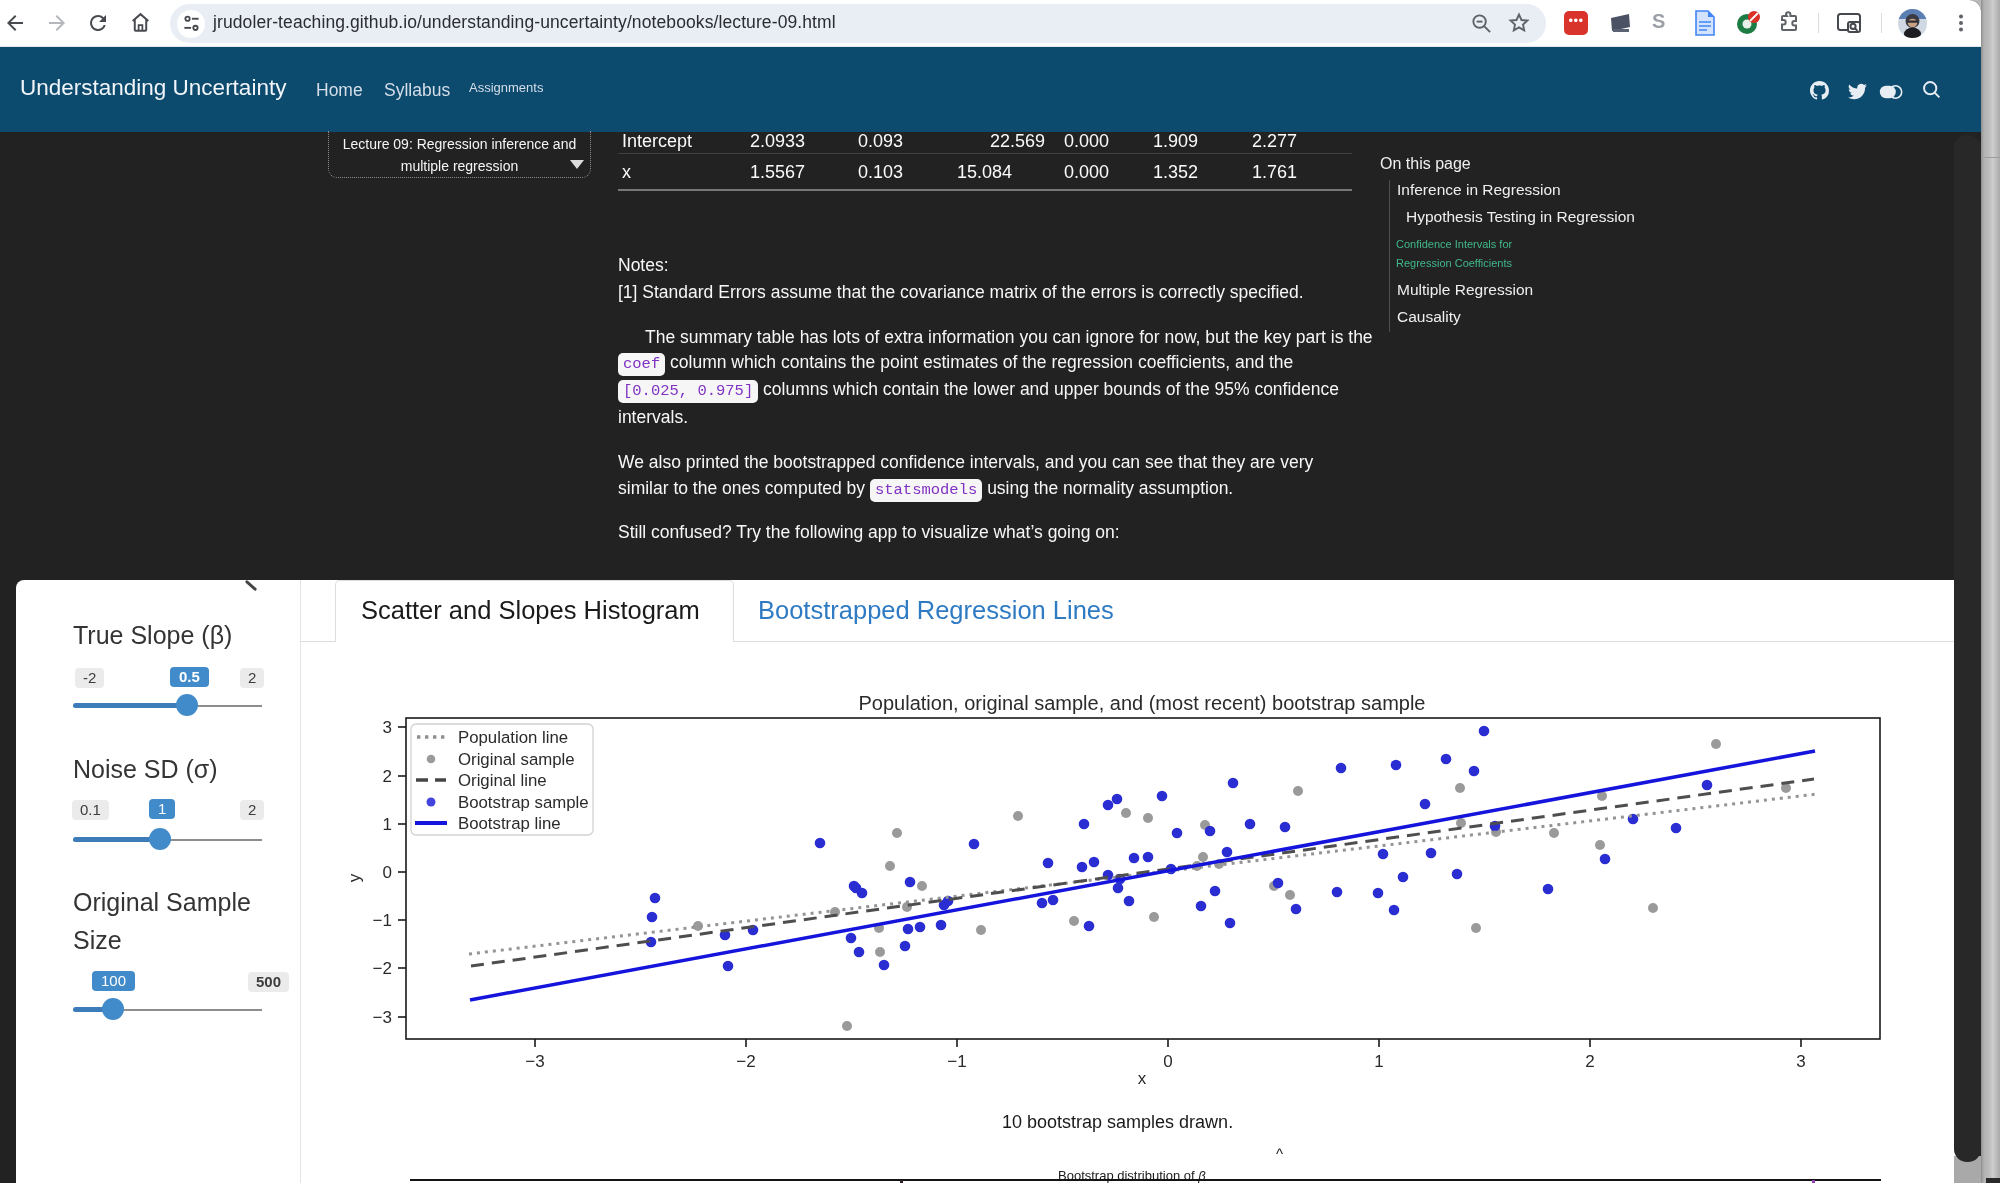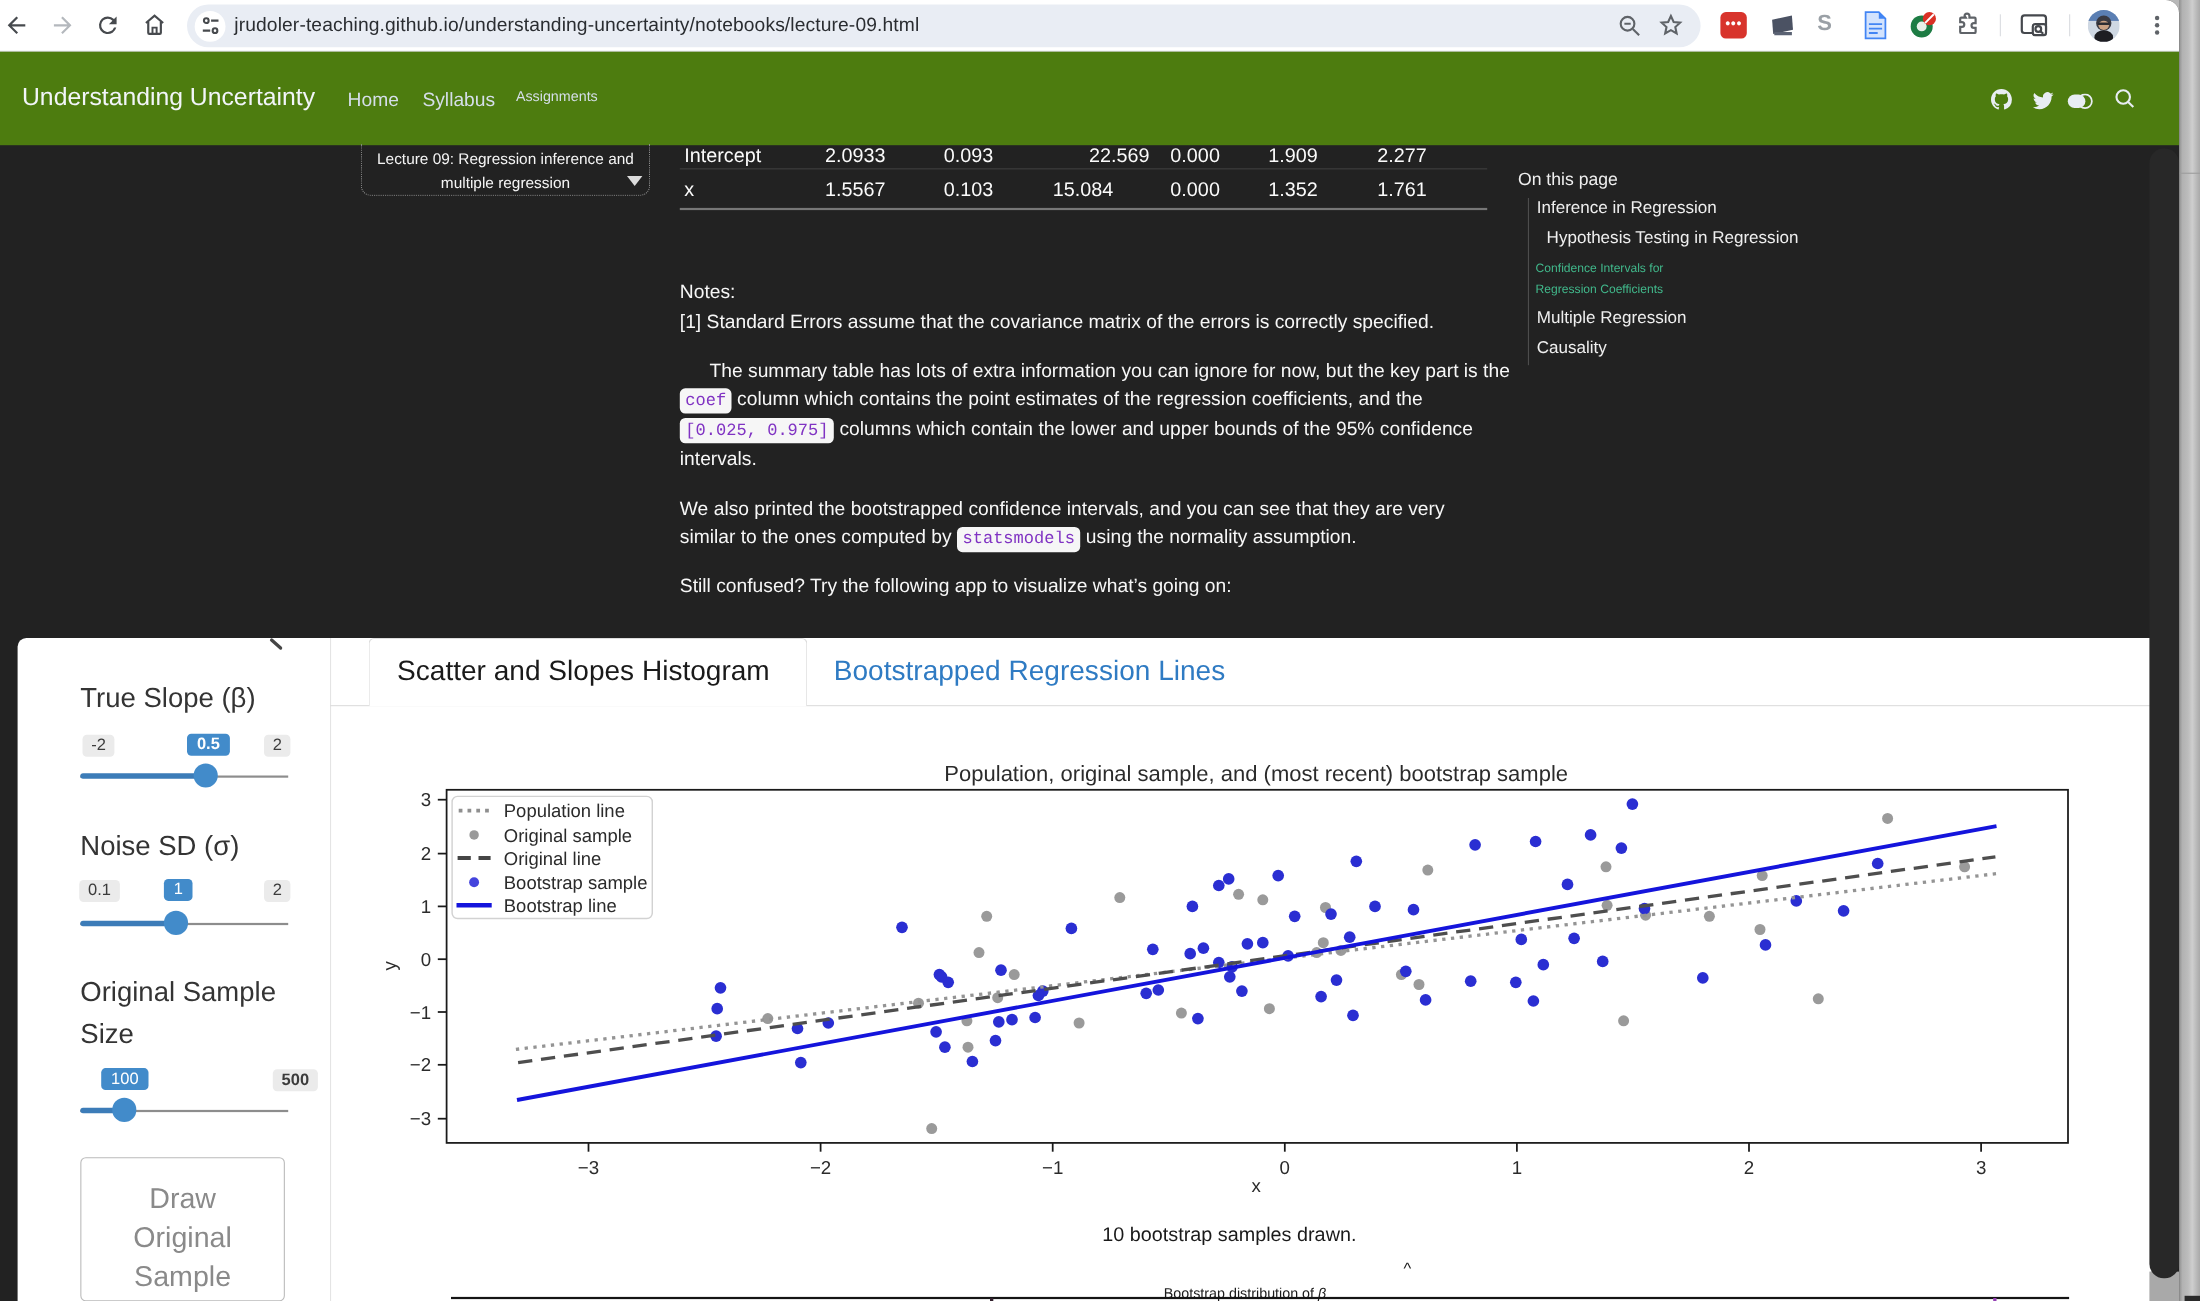--- a/index.html
+++ b/index.html
@@ -3,21 +3,21 @@
 <meta charset="utf-8">
 <style>
   * { margin:0; padding:0; box-sizing:border-box; }
   html,body { width:2000px; height:1183px; overflow:hidden; }
   body { font-family:"Liberation Sans", sans-serif; background:#b8b8b8; position:relative; }
   .abs { position:absolute; }
   #strip { left:1981px; top:0; width:19px; height:1183px;
     background:linear-gradient(90deg,#8f8f8f 0,#b2b2b2 3px,#bcbcbc 8px,#cecece 12px,#a9a9a9 19px); }
   #win { left:0; top:0; width:1981px; height:1183px; background:#222222; border-top-right-radius:12px; overflow:hidden; }
   #chrome { left:0; top:0; width:1981px; height:47px; background:#ffffff; border-bottom:1px solid #e4e6ea; }
-  #navbar { left:0; top:47px; width:1981px; height:85px; background:#4d7c0f; }
+  #navbar { left:0; top:47px; width:1981px; height:85px; background:#0c4a6e; }
   #omni { left:170px; top:4px; width:1376px; height:39px; border-radius:20px; background:#e9edf4; }
   #urltext { position:absolute; left:213px; top:12px; font-size:17.5px; color:#2a2d31; letter-spacing:0.1px; }
   .num { width:60px; text-align:right; }
   .code { font-family:"Liberation Mono", monospace; font-size:15.5px; color:#8033c3;
     background:#f6f6f6; border-radius:5px; padding:2px 5px 3px 5px; }
   .sl-min,.sl-max { background:#ebebeb; color:#3c3c3c; font-size:15px; padding:1px 8px 2px 8px; border-radius:4px; }
   .sl-val { background:#428bca; color:#ffffff; font-size:15px; padding:1px 9px 2px 9px; border-radius:4px; }
   .track { width:189px; height:5px; } .track:before { content:""; position:absolute; left:0; right:0; top:1.5px; height:2px; background:#8d8d8d; }
   .fill { position:absolute; left:0; top:0; height:5px; background:#3c7cb8; border-radius:3px; display:block; }
   .knob { position:absolute; top:-9px; width:22px; height:22px; background:#428bca; border-radius:50%; display:block; }
@@ -199,21 +199,20 @@
         <span class="fill" style="width:87px;"></span>
         <span class="knob" style="left:76px;"></span>
       </div>
     <div class="abs" style="left:57px; top:303px; font-size:25px; color:#343434; line-height:38px;">Original Sample<br>Size</div>
     <div class="sl-val abs" style="left:76px; top:391px;">100</div>
     <div class="sl-max abs" style="left:232px; top:392px;font-weight:bold;">500</div>
     <div class="track abs" style="left:57px; top:427px;">
         <span class="fill" style="width:40px;"></span>
         <span class="knob" style="left:29px;"></span>
       </div>
-    <div class="abs" style="left:57px; top:472px; width:186px; height:131px; border:1px solid #bbbbbb; border-radius:5px; color:#8a8a8a; font-size:26px; line-height:35.5px; text-align:center; padding-top:19px;">Draw<br>Original<br>Sample</div>
 
     <div class="abs" style="left:284px; top:61px; width:1664px; border-top:1px solid #dddddd;"></div>
     <div class="abs" style="left:319px; top:0px; width:399px; height:62px; background:#ffffff; border:1px solid #dddddd; border-bottom:none; border-radius:5px 5px 0 0; "></div>
     <div class="abs" style="left:345px; top:16px; font-size:25.5px; color:#1a1a1a;">Scatter and Slopes Histogram</div>
     <div class="abs" style="left:742px; top:16px; font-size:25.5px; color:#2f7bc3;">Bootstrapped Regression Lines</div>
 
     <div class="abs" style="left:986px; top:532px; font-size:18px; color:#1a1a1a;">10 bootstrap samples drawn.</div>
     <div class="abs" style="left:1042px; top:588px; font-size:13px; color:#1a1a1a;">Bootstrap distribution of <i>β</i></div>
     <div class="abs" style="left:1260px; top:565px; font-size:15px; color:#1a1a1a;">^</div>
     <div class="abs" style="left:394px; top:599px; width:1471px; border-top:2px solid #141414;"></div>

